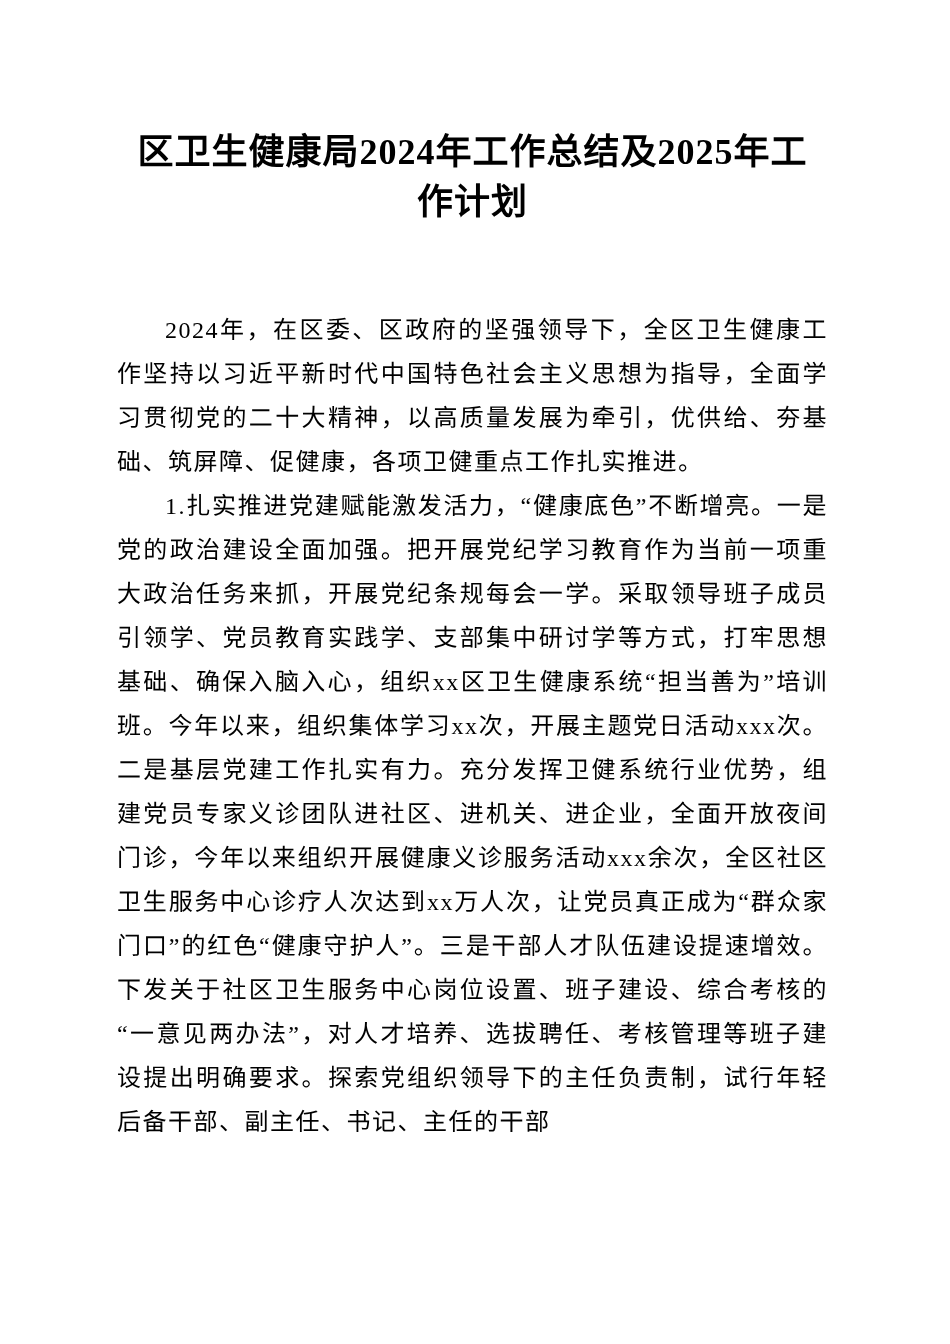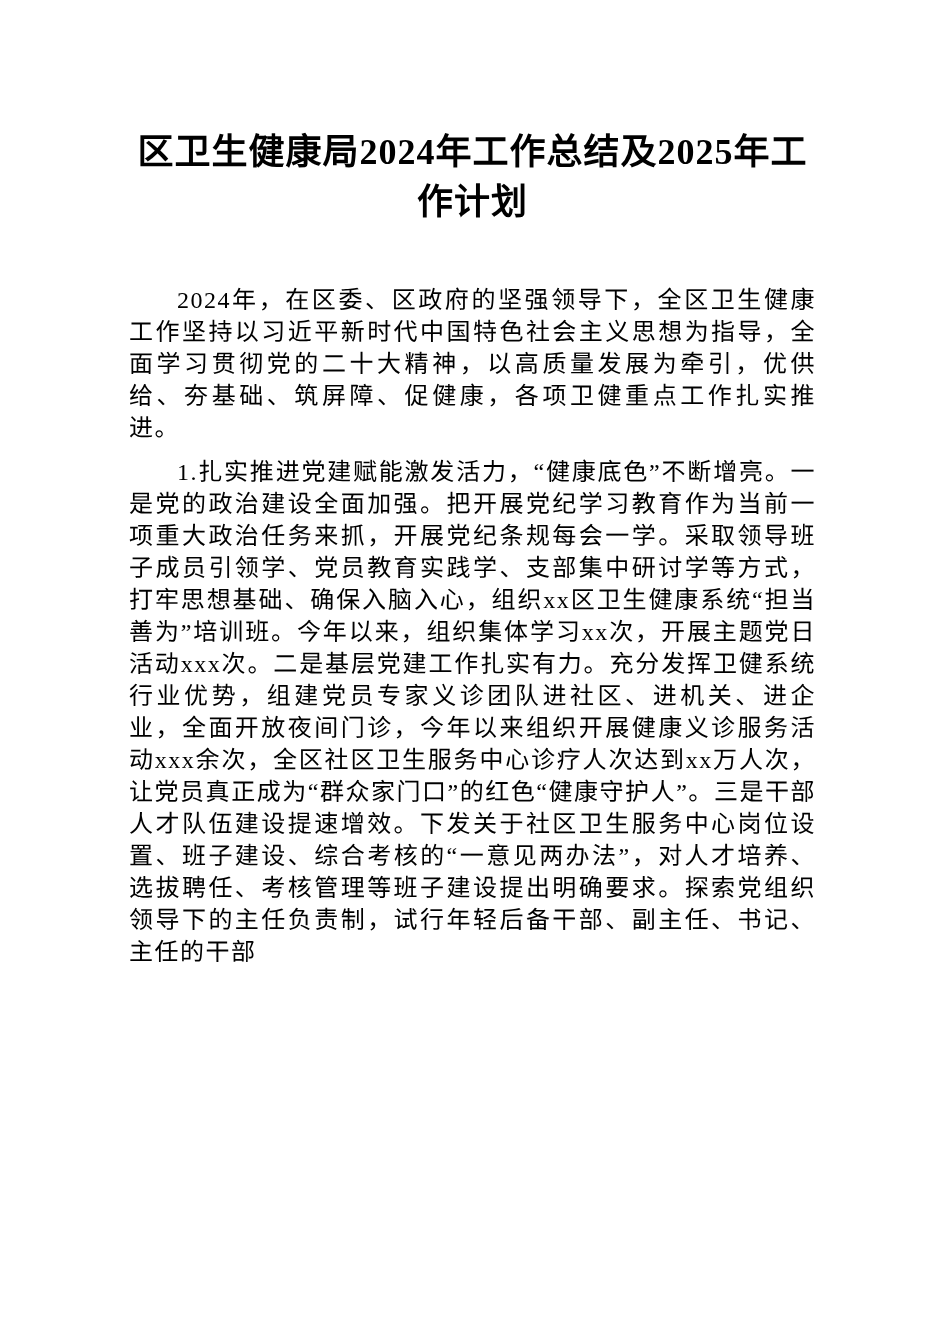--- a/index.html
+++ b/index.html
@@ -13,33 +13,33 @@
     height: 1344px;
     margin: 0 auto;
     background: #ffffff;
     box-sizing: border-box;
     padding: 127px 122px 0 117px;
     overflow: hidden;
     color: #000000;
     font-family: "Liberation Serif", "DejaVu Serif", serif;
   }
   .doc-title {
-    margin: 0 0 57px 0;
+    margin: 0 0 81px 0;
     padding: 0 10px;
     font-size: 36px;
     line-height: 50px;
     font-weight: bold;
     text-align: center;
     letter-spacing: 1px;
     font-family: "Liberation Serif", "DejaVu Serif", serif;
   }
   .body-para {
-    margin: 12px;
+    margin: 0;
     font-size: 24px;
-    line-height: 32px;
+    line-height: 44px;
     letter-spacing: 1.5px;
     text-align: justify;
     text-justify: inter-character;
     text-indent: 2em;
     font-weight: 400;
     font-family: "Liberation Serif", "DejaVu Serif", serif;
   }
   .section-heading {
     margin: 0;
     font-size: 24px;

